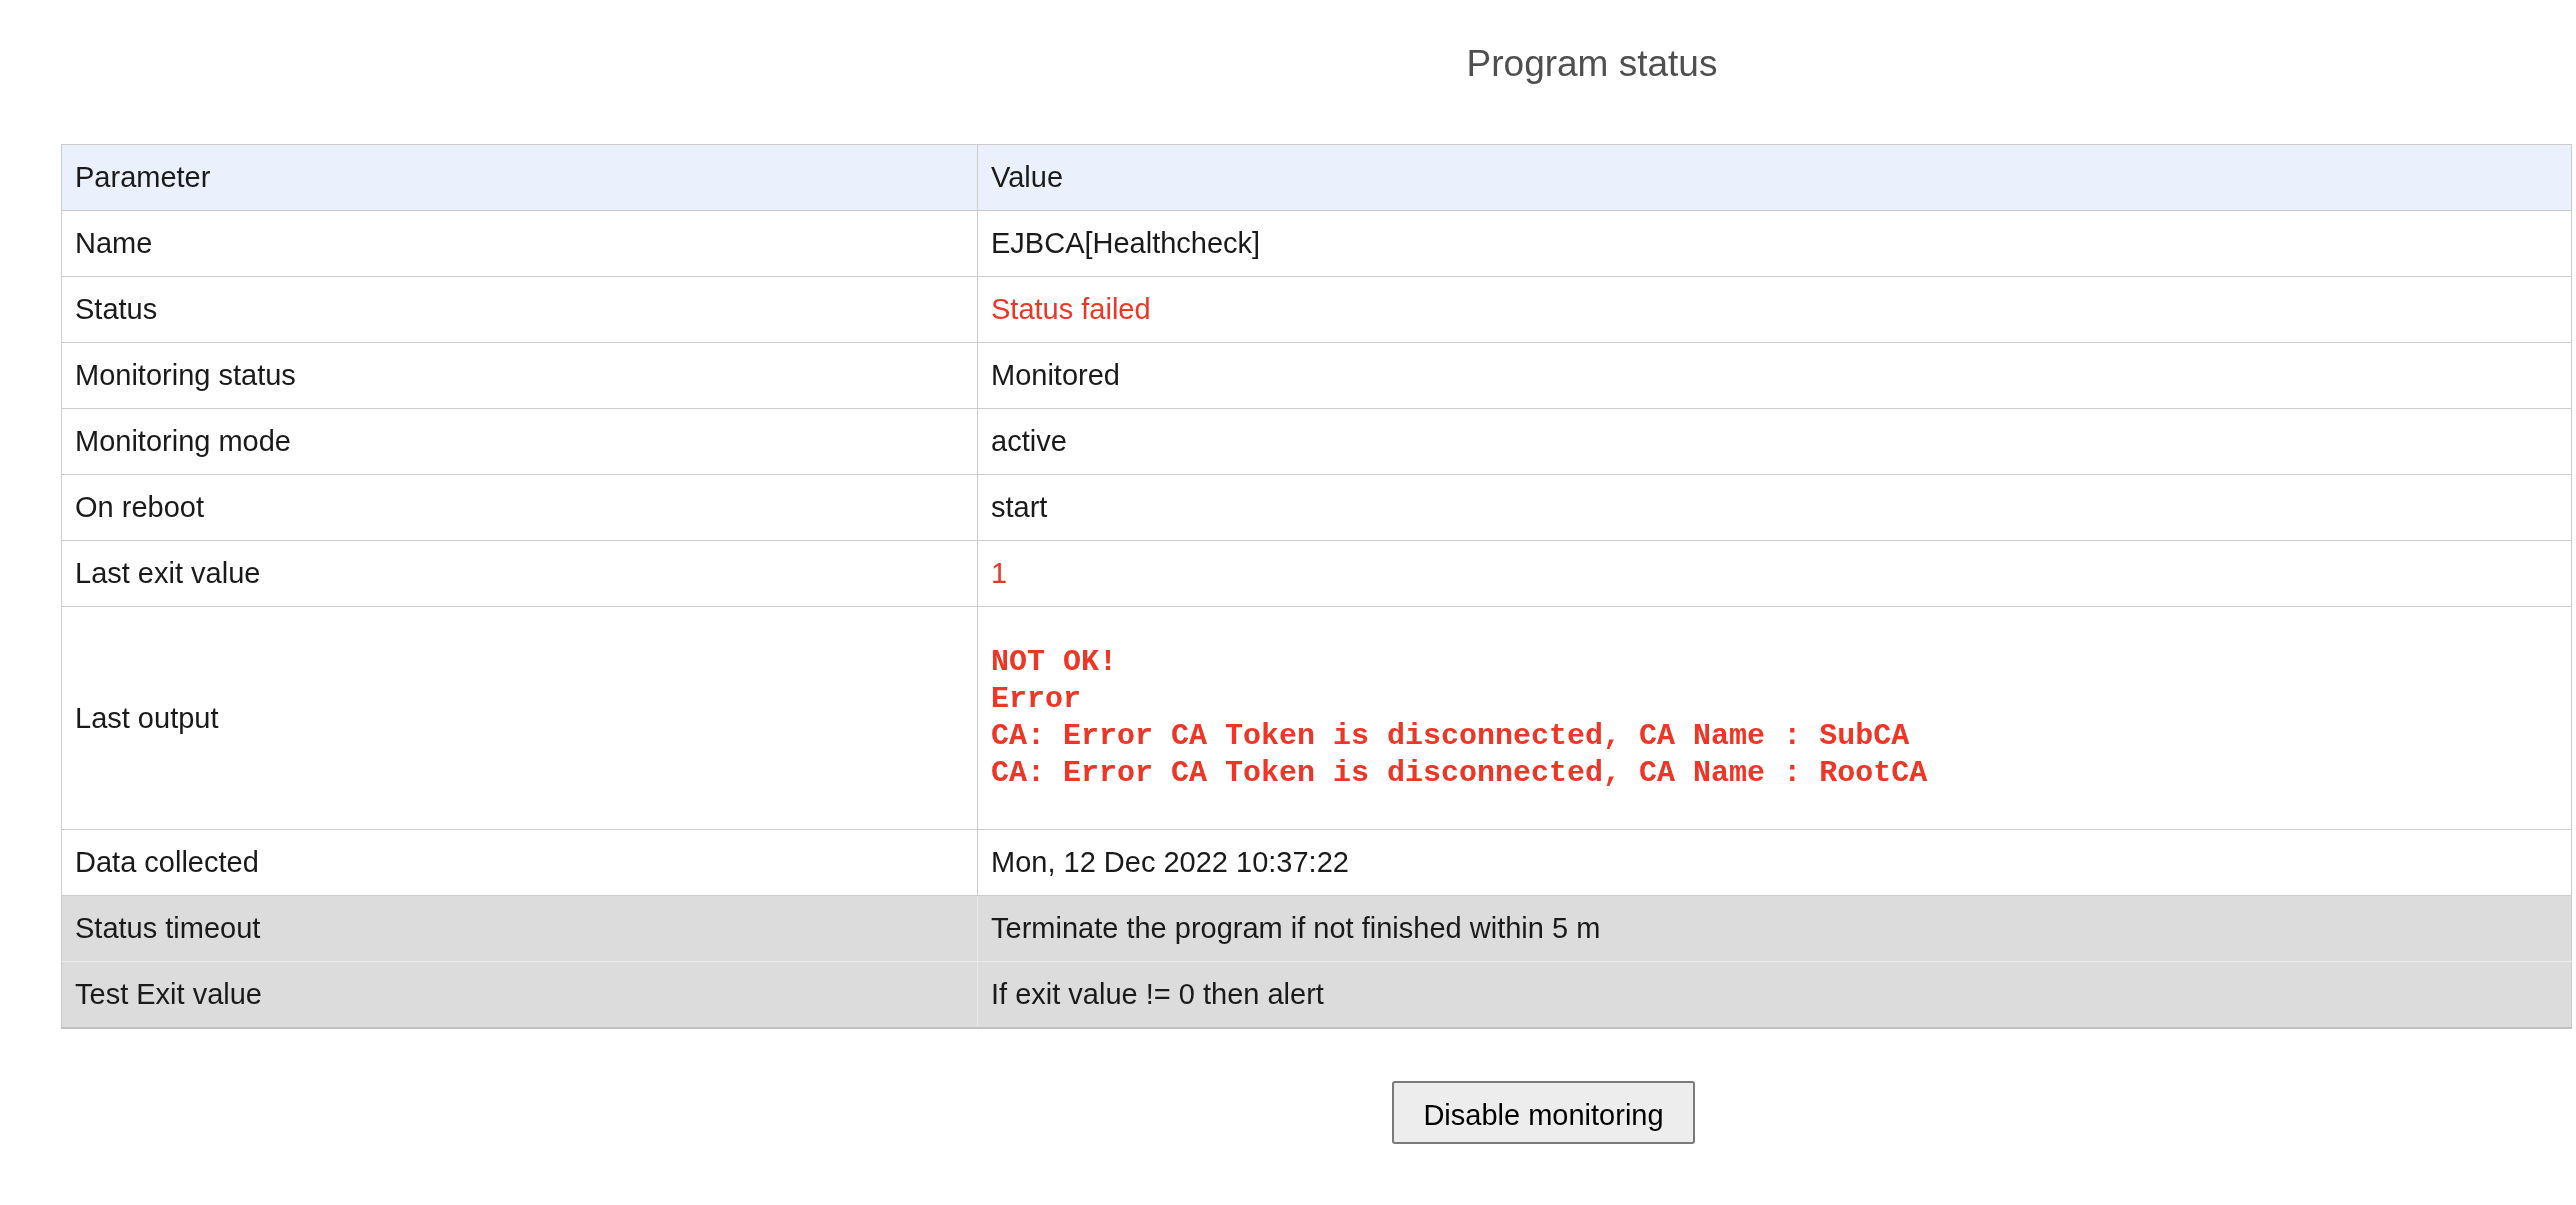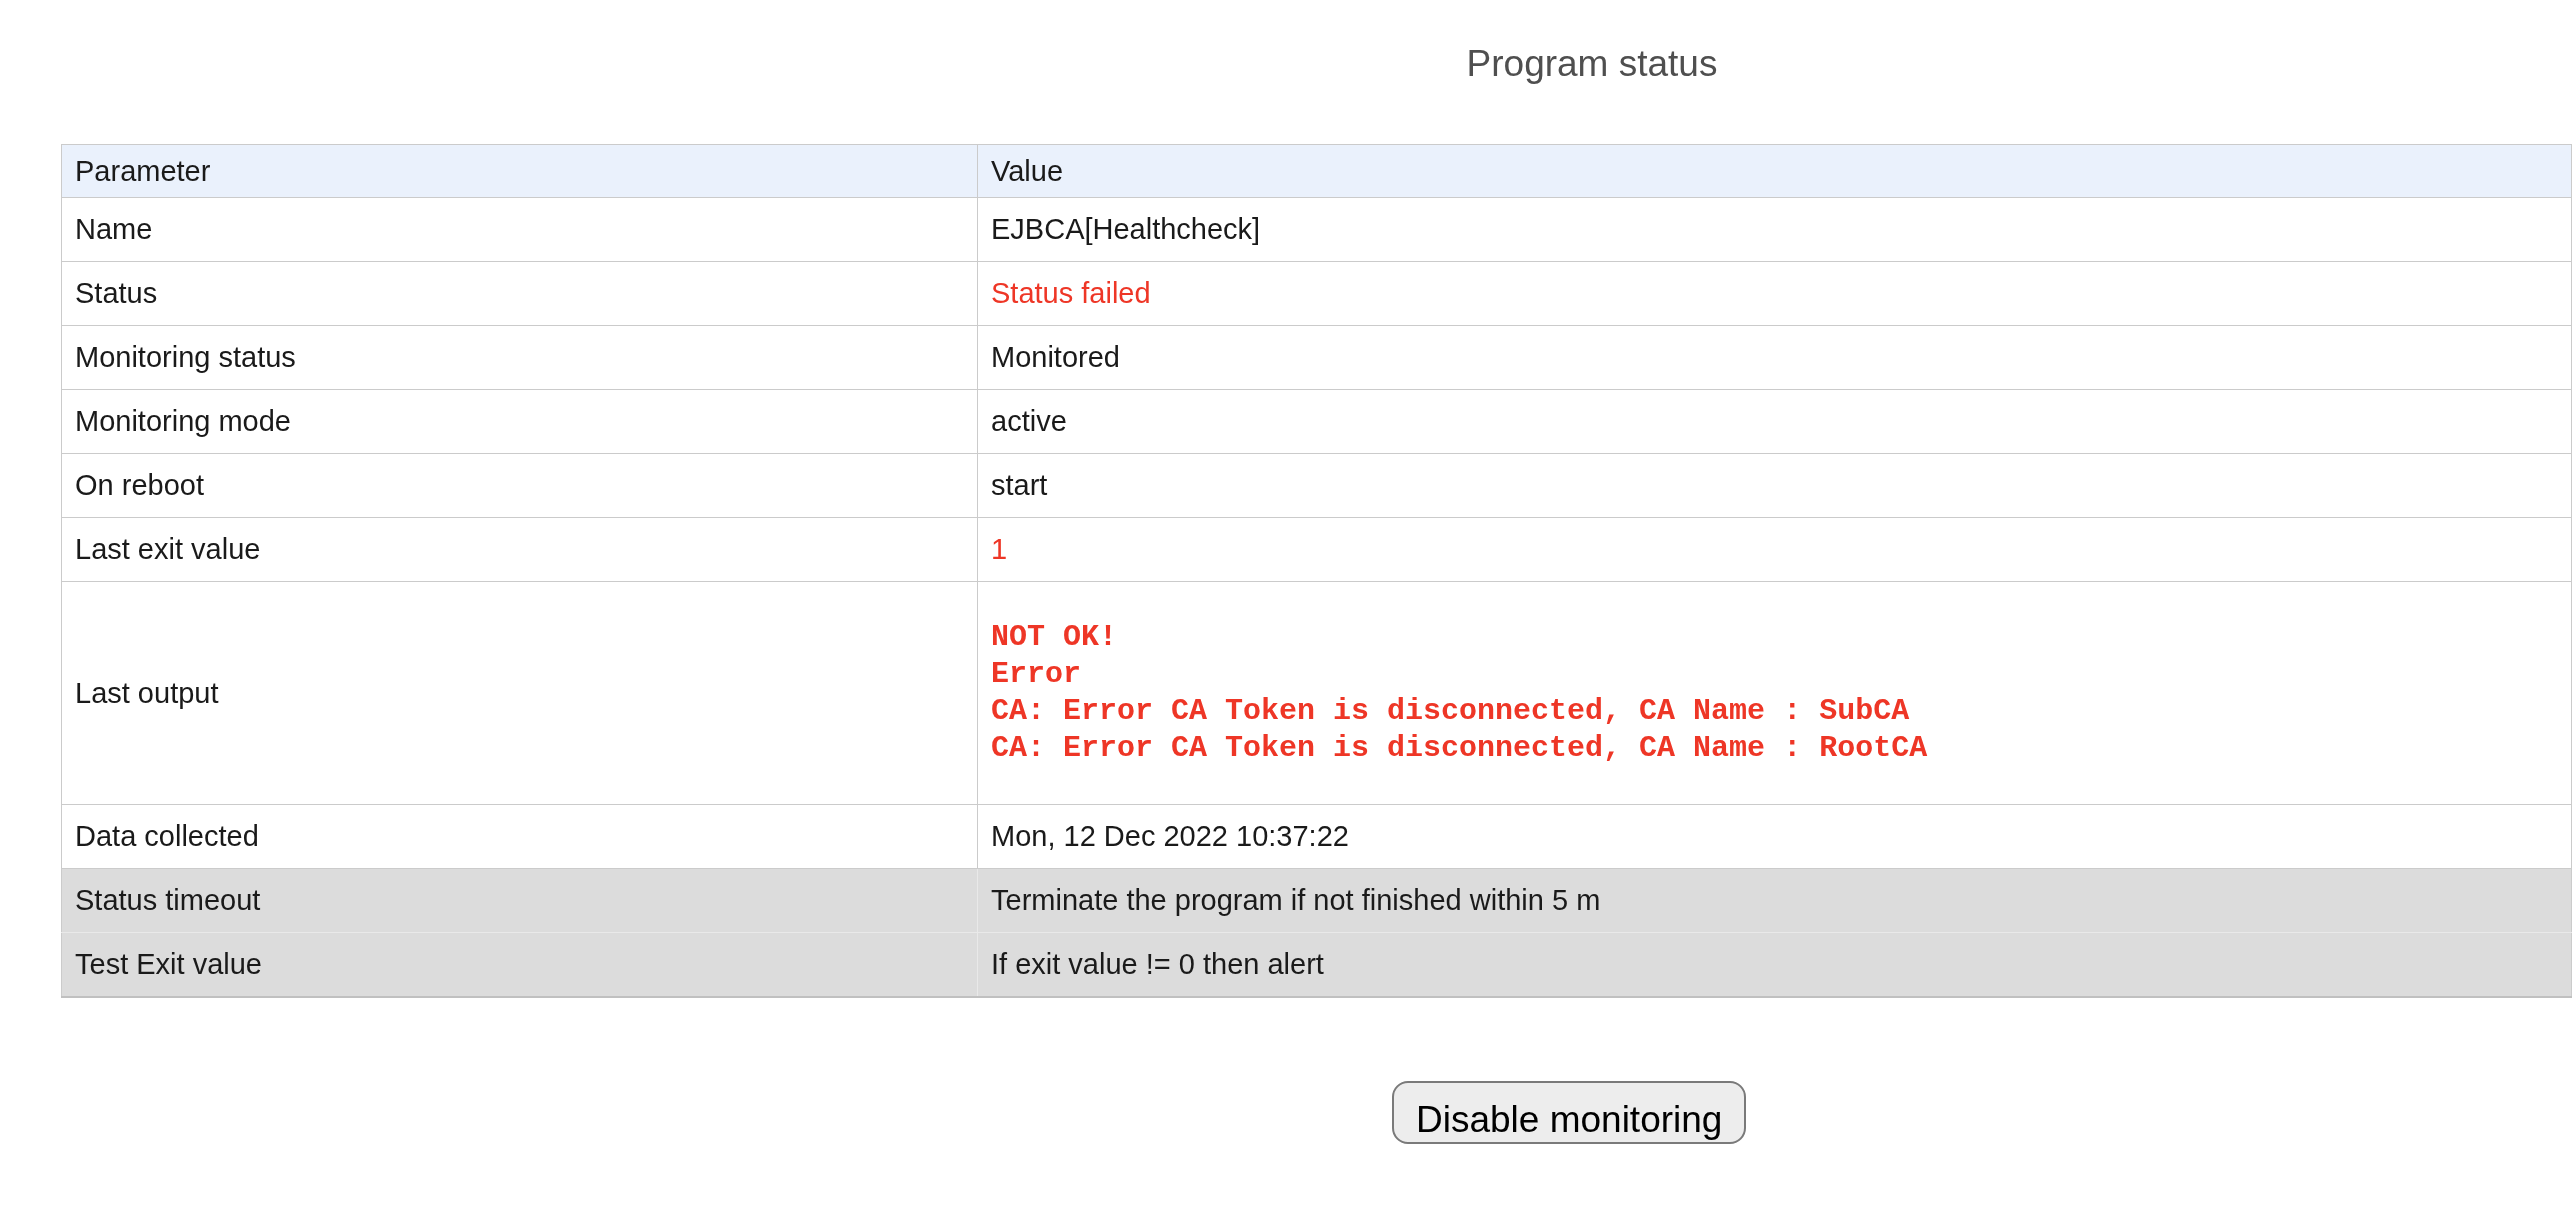--- a/index.html
+++ b/index.html
@@ -42,21 +42,21 @@
     border-collapse: collapse;
     table-layout: fixed;
   }
   .status-table col.param-col { width: 916px; }
   .status-table th, .status-table td {
     border: 1.9px solid var(--border);
     font-size: 29px;
     font-weight: normal;
     text-align: left;
     vertical-align: middle;
-    padding: 0 13px;
+    padding: 16px 13px;
     color: var(--text-color);
     overflow: hidden;
     white-space: nowrap;
   }
   .status-table thead th {
     background: var(--header-bg);
     height: 53px;
   }
   .status-table tbody td { height: 64px; background: #ffffff; }
   .status-table tbody tr.shaded td {
@@ -84,25 +84,25 @@
     position: absolute;
     left: 1392px;
     top: 1081px;
     margin: 0;
   }
   .monit-button {
     height: 63px;
     min-width: 303px;
     padding: 16px 22px;
     font-family: "Liberation Sans", "DejaVu Sans", sans-serif;
-    font-size: 37px;
+    font-size: 29px;
     color: #000000;
     background: #ededed;
     border: 2.8px solid #7a7a7a;
-    border-radius: 16px;
+    border-radius: 3px;
     cursor: pointer;
   }
 </style>
 </head>
 <body>
 
 <div class="page">
 
   <h2 class="page-title">Program status</h2>
 

